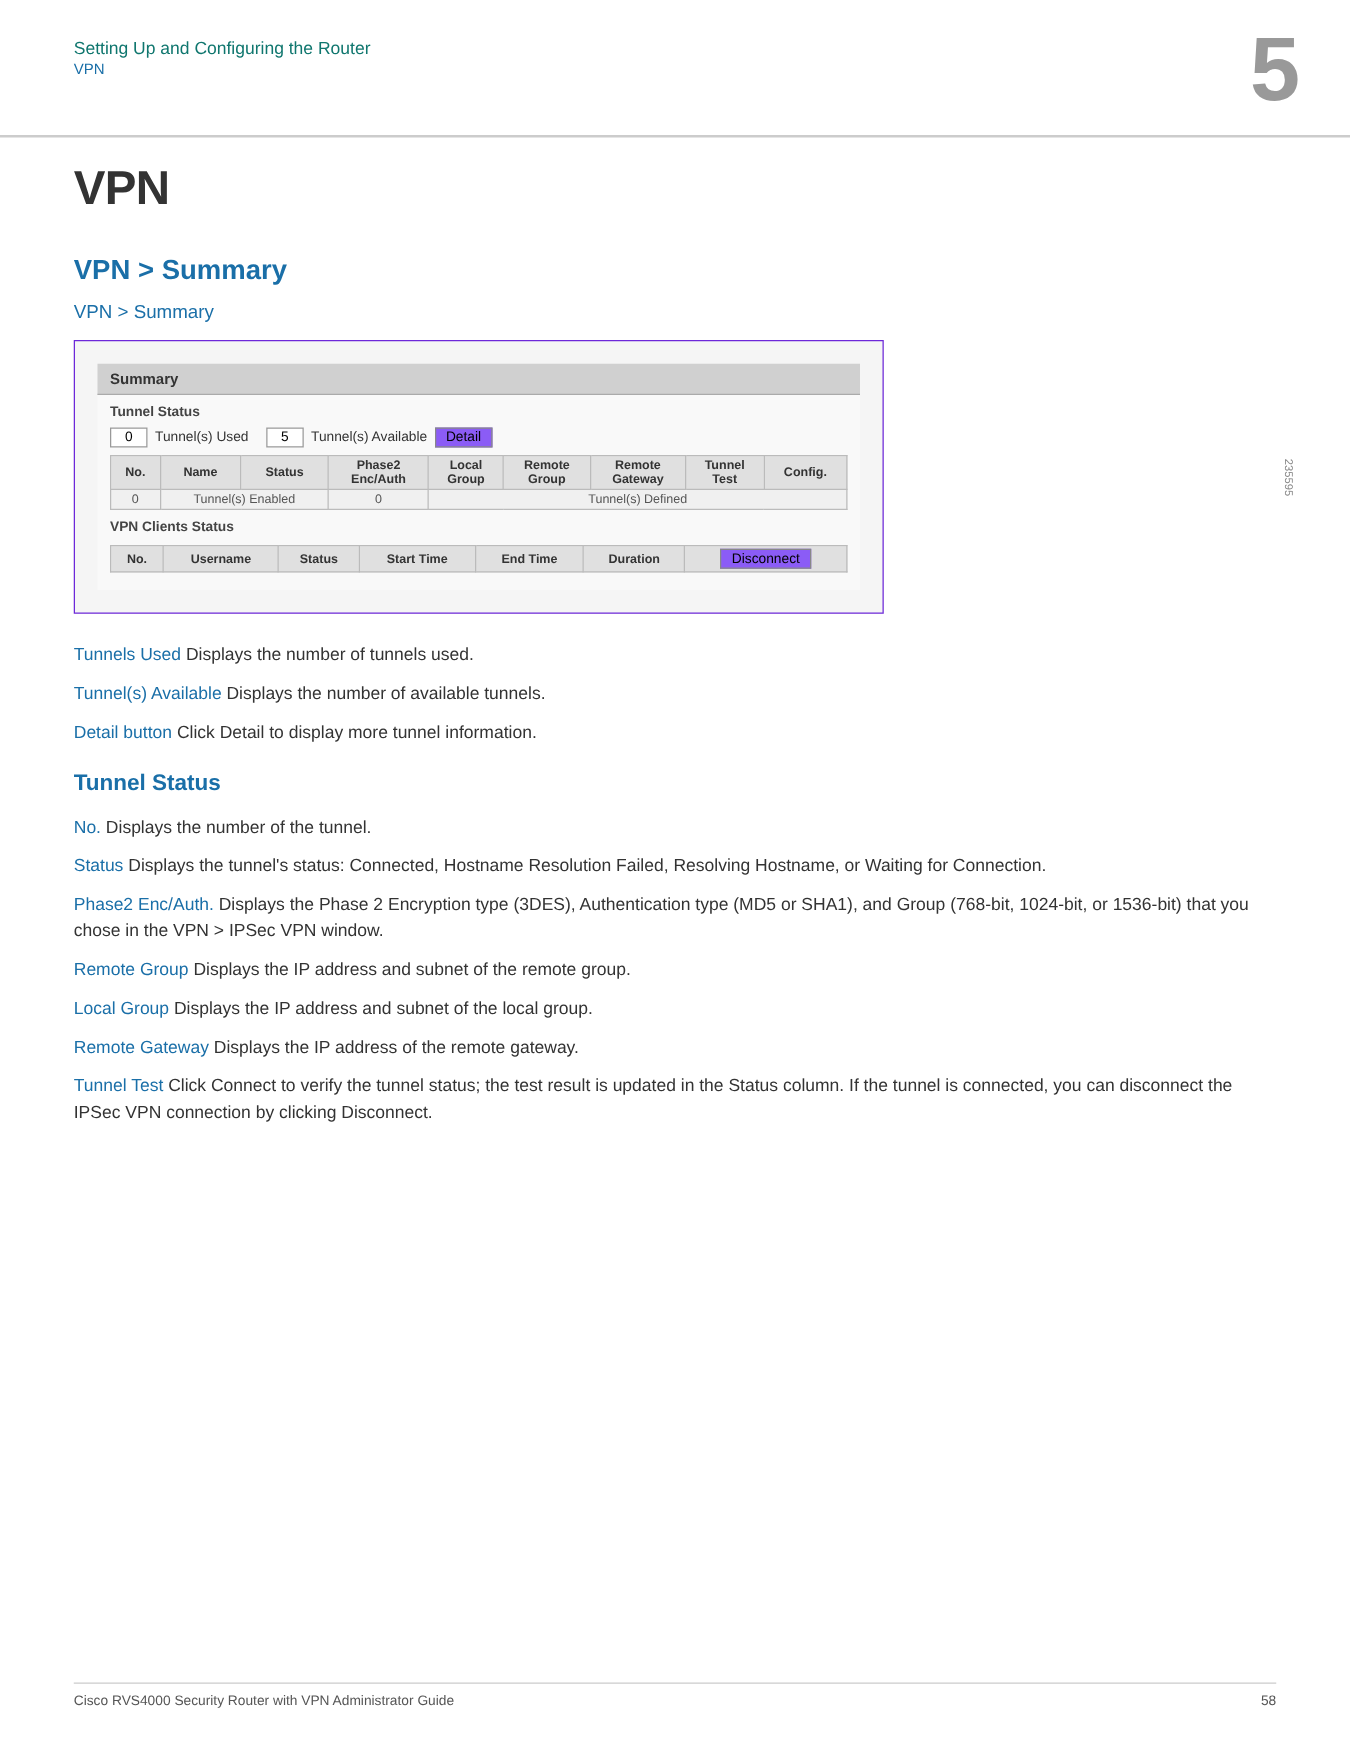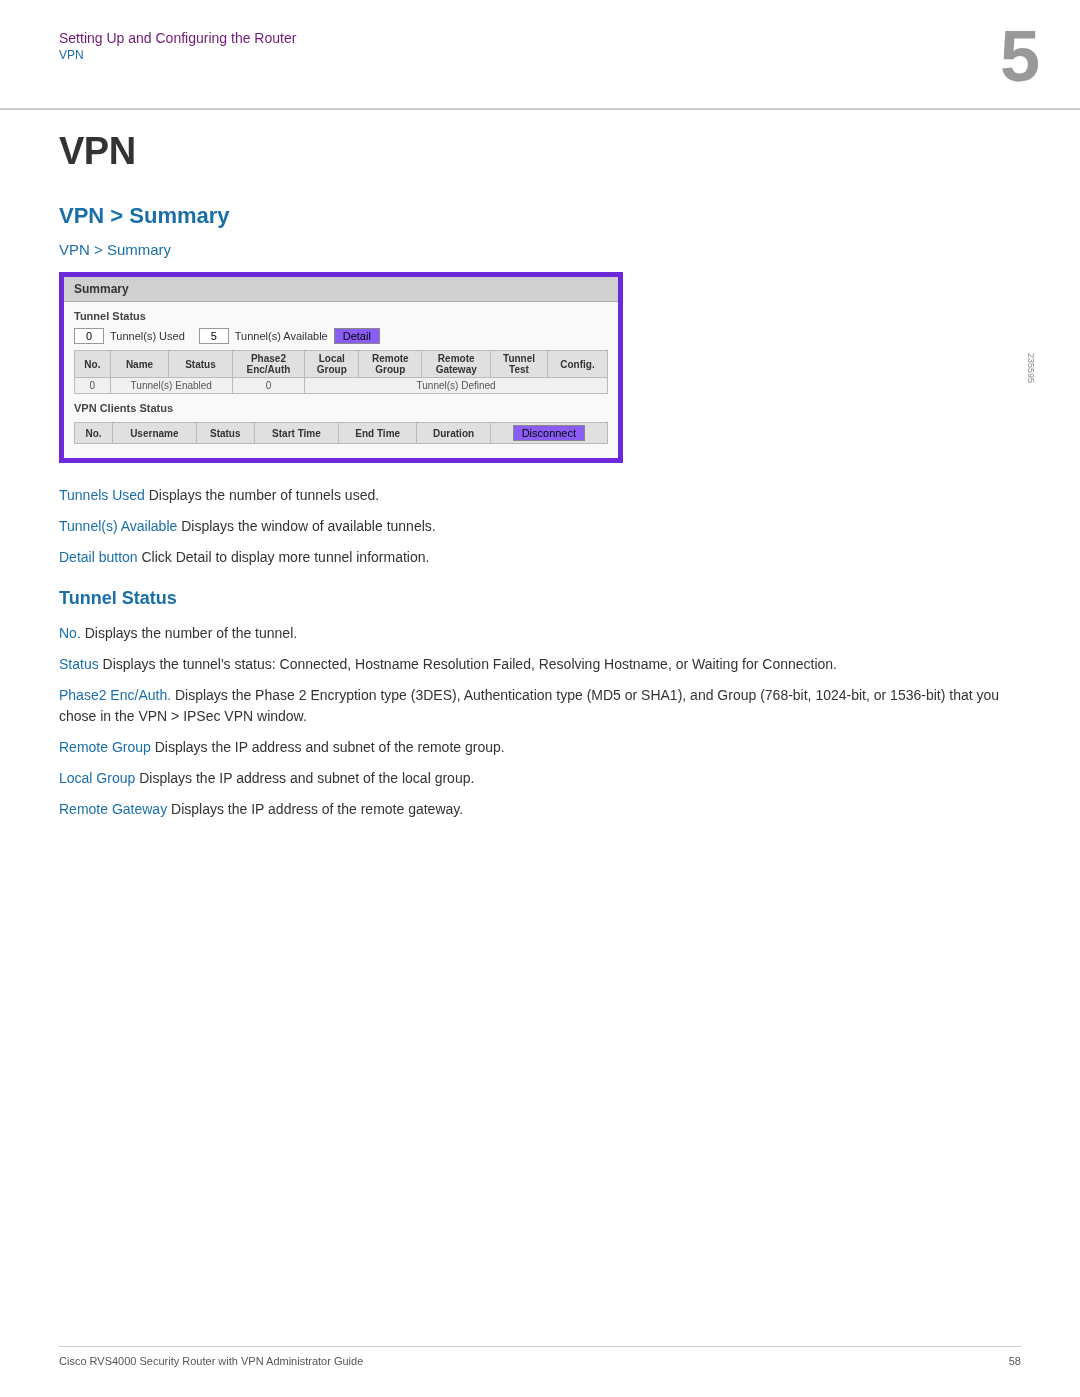--- a/index.html
+++ b/index.html
@@ -23,21 +23,21 @@
     }
 
     .header-text-block {
       position: absolute;
       top: 30px;
       left: 59px;
     }
 
     .header-chapter-title {
       font-size: 14px;
-      color: #701a75;
+      color: #0f766e;
       font-weight: normal;
     }
 
     .header-sub {
       font-size: 12px;
       color: #1a6fa8;
       margin-top: 2px;
     }
 
     .chapter-number {
@@ -75,26 +75,26 @@
 
     .subsection-heading {
       font-size: 15px;
       color: #1a6fa8;
       font-weight: normal;
       margin-bottom: 14px;
     }
 
     
     .screenshot-box {
-      border: 5px solid #6d28d9;
+      border: 1px solid #6d28d9;
       background: #f5f5f5;
       margin-bottom: 22px;
-      padding: 0;
+      padding: 18px;
       position: relative;
-      width: 564px;
+      width: 648px;
     }
 
     .screenshot-title-bar {
       background: #d0d0d0;
       padding: 5px 10px;
       font-size: 12px;
       font-weight: bold;
       color: #333;
       border-bottom: 1px solid #aaa;
     }
@@ -311,21 +311,21 @@
     <div class="figure-number">235595</div>
   </div>
 
   <p class="body-para">
     <span class="term">Tunnels Used</span>
     <span> Displays the number of tunnels used.</span>
   </p>
 
   <p class="body-para">
     <span class="term">Tunnel(s) Available</span>
-    <span> Displays the window of available tunnels.</span>
+    <span> Displays the number of available tunnels.</span>
   </p>
 
   <p class="body-para">
     <span class="term">Detail button</span>
     <span> Click Detail to display more tunnel information.</span>
   </p>
 
   <div class="tunnel-section-heading">Tunnel Status</div>
 
   <p class="body-para">
@@ -352,19 +352,23 @@
   <p class="body-para">
     <span class="term">Local Group</span>
     <span> Displays the IP address and subnet of the local group.</span>
   </p>
 
   <p class="body-para">
     <span class="term">Remote Gateway</span>
     <span> Displays the IP address of the remote gateway.</span>
   </p>
 
+  <p class="body-para">
+    <span class="term">Tunnel Test</span>
+    <span> Click Connect to verify the tunnel status; the test result is updated in the Status column. If the tunnel is connected, you can disconnect the IPSec VPN connection by clicking Disconnect.</span>
+  </p>
 
 </div>
 
 <div class="page-footer">
   <div class="footer-text">Cisco RVS4000 Security Router with VPN Administrator Guide</div>
   <div class="footer-page">58</div>
 </div>
 
 </body></html>

